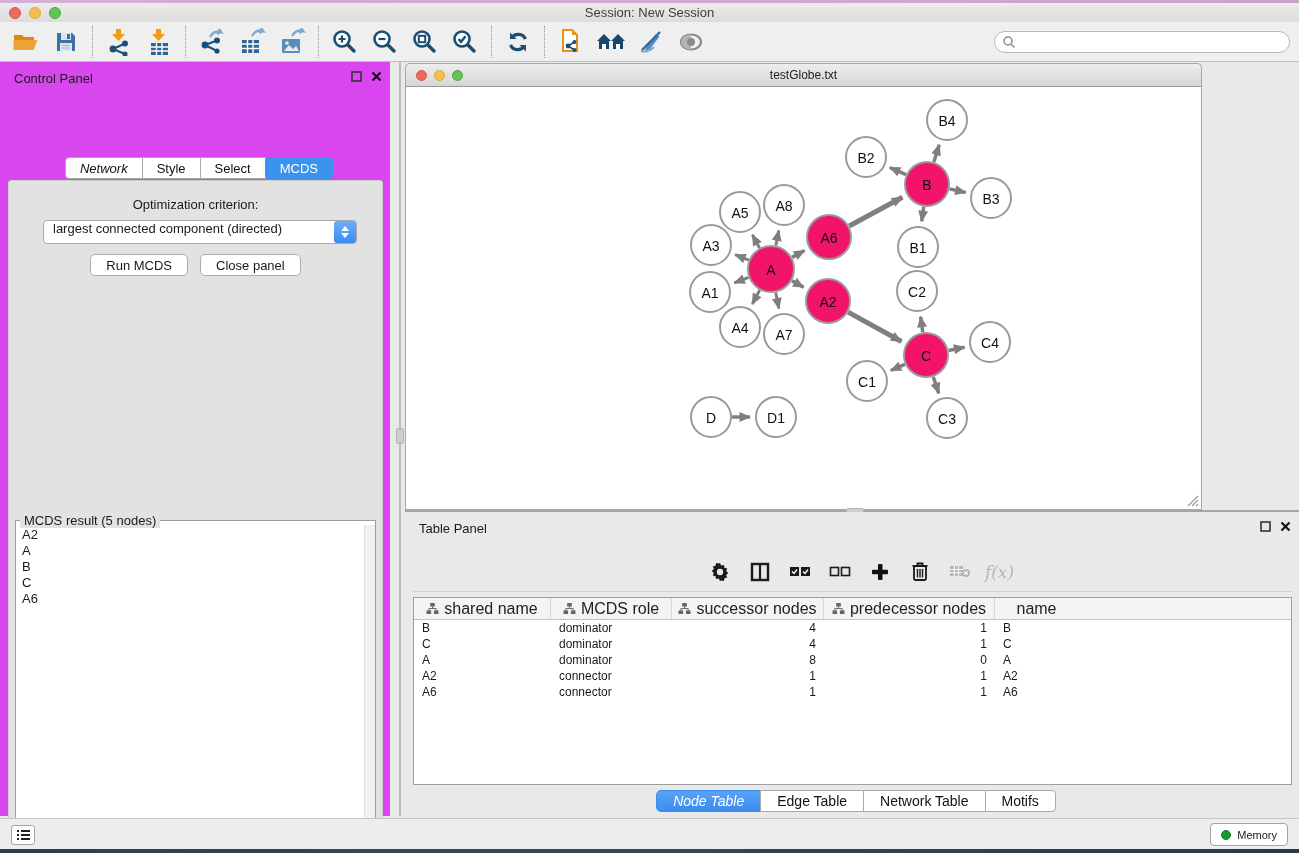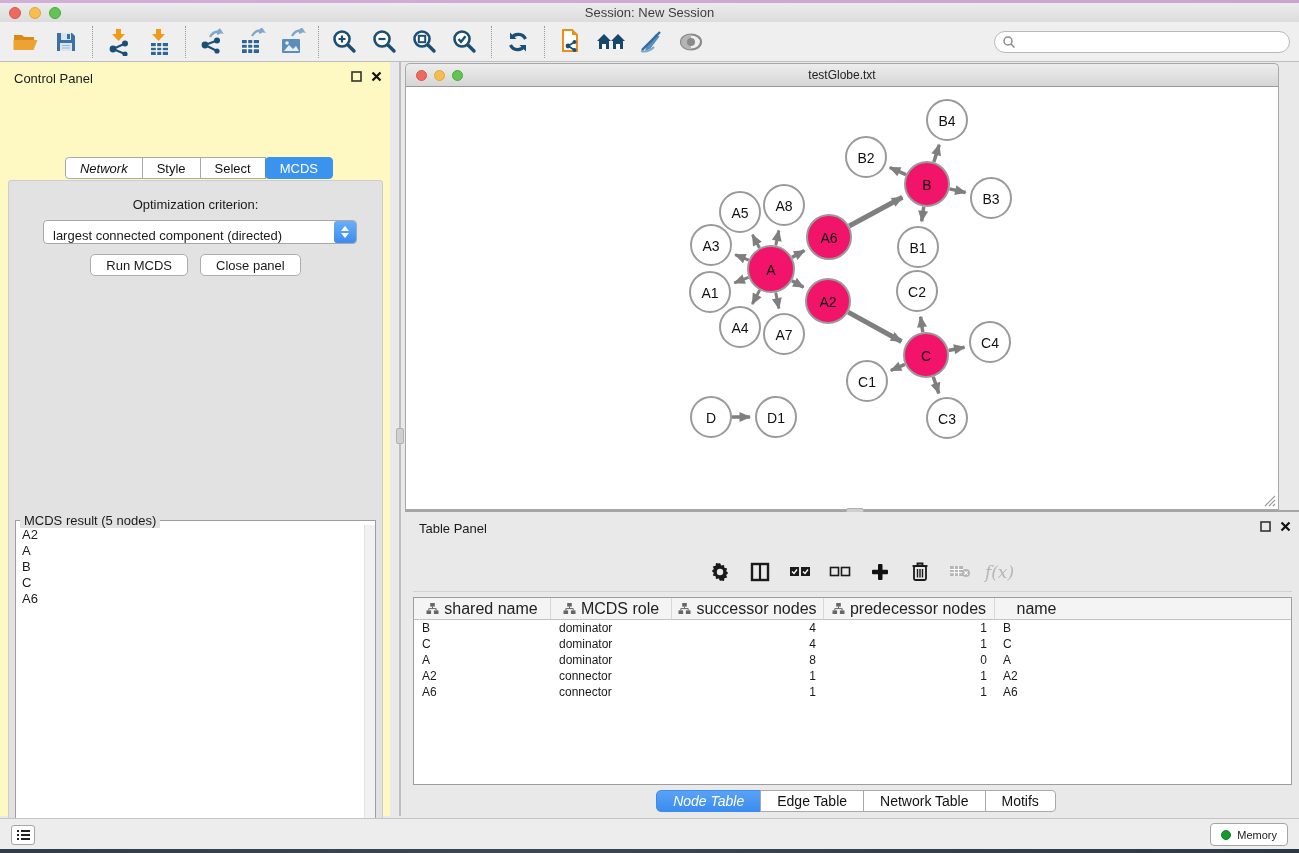--- a/index.html
+++ b/index.html
@@ -22,45 +22,45 @@
   
   .toolbar { position:absolute; left:0; top:22px; width:1299px; height:40px; background:#efefef; border-bottom:1px solid #bdbdbd; display:flex; align-items:center; }
   .tbgroup { display:flex; align-items:center; height:34px; padding:0 6px; }
   .tbsep { width:1px; height:32px; border-left:1px dotted #9a9a9a; }
   .tbbtn { width:40px; height:34px; display:flex; align-items:center; justify-content:center; cursor:default; }
   .search-wrap { position:absolute; right:9px; top:9px; }
   .search-field { width:296px; height:22px; background:#fff; border:1px solid #b9b9b9; border-radius:12px; display:flex; align-items:center; padding-left:7px; }
   .search-field input { border:none; outline:none; background:transparent; font-size:12px; width:260px; font-family:"Liberation Sans",sans-serif; }
 
   
-  .control-panel { position:absolute; left:0; top:62px; width:390px; height:754px; background:#fef9c3; }
+  .control-panel { position:absolute; left:0; top:62px; width:390px; height:754px; background:#d946ef; }
   .panel-head { position:relative; height:32px; display:flex; align-items:center; }
   .panel-head .ptitle { font-size:13px; color:#1a1a1a; margin-left:14px; }
   .panel-icons { position:absolute; right:8px; top:9px; display:flex; gap:9px; align-items:center; }
   .cp-tabs { position:absolute; left:0; top:95px; width:390px; display:flex; justify-content:center; }
   .seg { height:22px; background:#fff; border:1px solid #a9a9a9; font-size:13px; color:#111; display:flex; align-items:center; justify-content:center; padding:0 14px; margin-left:-1px; }
   .seg:first-child { border-radius:4px 0 0 4px; margin-left:8px;font-style:italic; }
   .seg:last-child { border-radius:0 4px 4px 0; }
   .seg.active { background:#3b93f0; border-color:#3b93f0; color:#fff; border-radius:4px; }
   .cp-body { position:absolute; left:8px; top:118px; width:375px; height:682px; background:#e2e2e2; border:1px solid #cscsc5; border:1px solid #cdcdcd; border-radius:3px; }
   .opt-label { text-align:center; margin-top:16px; font-size:13px; }
-  .dropdown { position:absolute; left:34px; top:39px; width:314px; height:24px; background:#fff; border:1px solid #a8a8a8; border-radius:4px; display:flex; align-items:flex-end; }
+  .dropdown { position:absolute; left:34px; top:39px; width:314px; height:24px; background:#fff; border:1px solid #a8a8a8; border-radius:4px; display:flex; align-items:flex-start; }
   .dropdown .dval { font-size:13px; margin-left:9px; flex:1; white-space:nowrap; overflow:hidden; }
   .dd-cap { width:22px; height:22px; background:linear-gradient(#6aaef8,#3b8cf0); border-radius:3px; margin-right:0px; display:flex; flex-direction:column; align-items:center; justify-content:center; gap:2px; }
   .tri-up { width:0; height:0; border-left:4px solid transparent; border-right:4px solid transparent; border-bottom:5px solid #fff; }
   .tri-dn { width:0; height:0; border-left:4px solid transparent; border-right:4px solid transparent; border-top:5px solid #fff; }
   .btn-row { position:absolute; left:0; top:73px; width:100%; display:flex; justify-content:center; gap:12px; }
   .pbtn { height:22px; background:#fff; border:1px solid #adadad; border-radius:5px; font-size:13px; padding:0 15px; display:flex; align-items:center; }
   .result-box { position:absolute; left:6px; top:339px; width:361px; height:336px; border:1px solid #9e9e9e; background:#fff; }
   .result-legend { position:absolute; top:-8px; left:4px; background:#e2e2e2; padding:0 4px; font-size:13px; }
   .result-list { position:absolute; left:1px; top:6px; right:12px; bottom:1px; font-size:13px; padding-left:5px; line-height:16px; }
   .result-scroll { position:absolute; right:0; top:4px; width:11px; bottom:0; background:#f1f1f1; border-left:1px solid #e2e2e2; }
 
   
-  .net-window { position:absolute; left:405px; top:63px; width:874px; height:447px; }
+  .net-window { position:absolute; left:405px; top:63px; width:797px; height:447px; }
   .net-titlebar { position:relative; height:24px; background:linear-gradient(#ededed,#d6d6d6); border:1px solid #a8a8a8; border-bottom:1px solid #989898; border-radius:5px 5px 0 0; display:flex; align-items:center; }
   .net-titlebar .traffic { margin-left:10px; gap:7px; }
   .net-titlebar .tl { width:11px; height:11px; }
   .net-titlebar .wtitle { position:absolute; left:0; right:0; text-align:center; font-size:12px; color:#222; }
   .net-canvas { position:relative; height:423px; background:#fff; border:1px solid #a8a8a8; border-top:none; }
   .grip-corner { position:absolute; right:2px; bottom:2px; }
 
   
   .hdivider { position:absolute; left:405px; top:510px; width:894px; height:2px; background:#a5a5a5; }
   .hgrip { position:absolute; left:846px; top:508px; width:18px; height:7px; background:#cfcfcf; border:1px solid #b2b2b2; border-radius:2px; }

